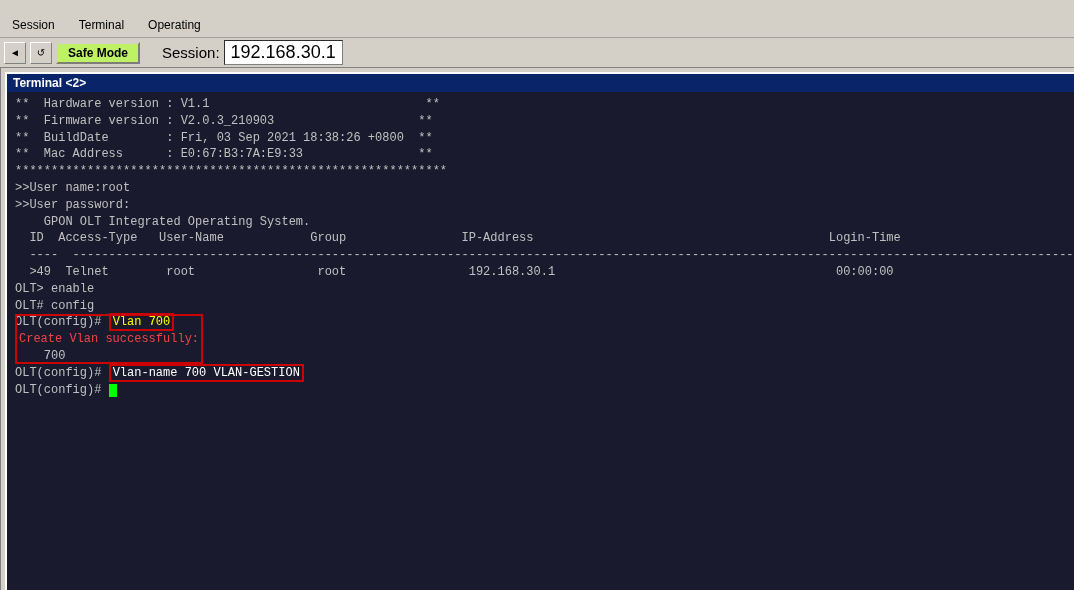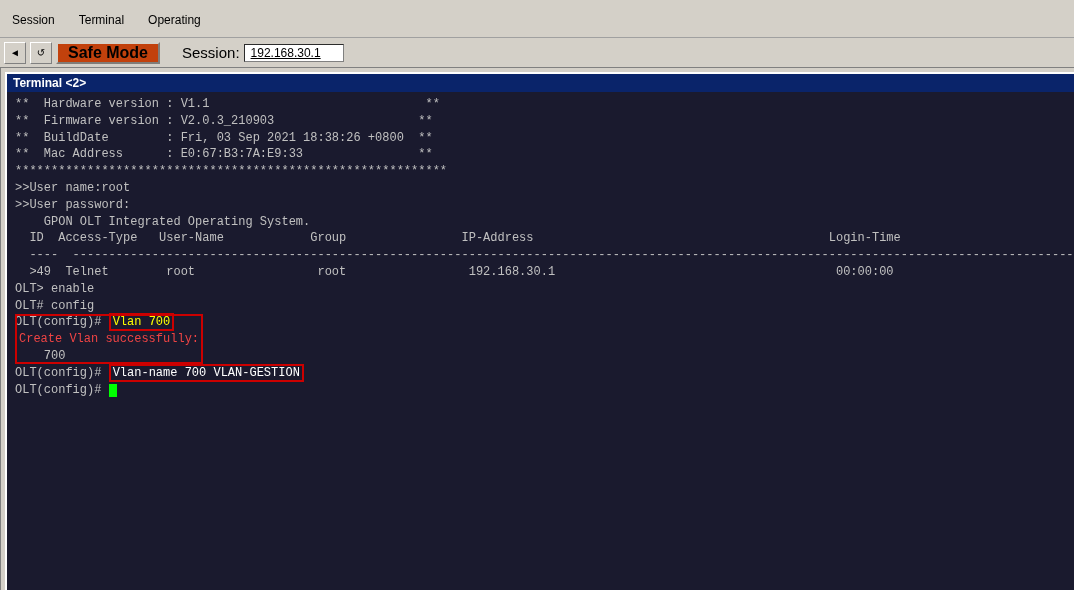--- a/index.html
+++ b/index.html
@@ -10,22 +10,22 @@
       font-family: 'Segoe UI', Tahoma, sans-serif;
       font-size: 12px;
       overflow: hidden;
     }
 
     
     .menu-bar {
       background: #d4d0c8;
       height: 38px;
       display: flex;
-      align-items: flex-end;
-      padding: 8px 4px;
+      align-items: flex-start;
+      padding: 16px 4px;
       gap: 8px;
       border-bottom: 1px solid #a0a0a0;
     }
     .menu-item {
       padding: 2px 8px;
       cursor: pointer;
       font-size: 12px;
     }
 
     
@@ -47,38 +47,37 @@
       border-left-color: #ffffff;
       display: flex;
       align-items: center;
       justify-content: center;
       cursor: pointer;
       font-size: 10px;
     }
     .safe-mode-btn {
       height: 22px;
       padding: 0 10px;
-      background: #c2410c;
+      background: #bef264;
       border: 2px outset #d4d0c8;
       cursor: pointer;
-      font-size: 16px;
+      font-size: 12px;
       font-weight: bold;
     }
     .session-label {
       font-size: 15px;
       margin-left: 18px;
       text-align: right;
     }
     .session-value {
       background: white;
       border: 1px inset #808080;
       padding: 1px 6px;
-      font-size: 12px;
+      font-size: 18px;
       min-width: 100px;
-      text-decoration: underline;
     }
 
     
     .main-layout {
       display: flex;
       height: calc(590px - 52px);
       justify-content: space-between;
     }
 
     

